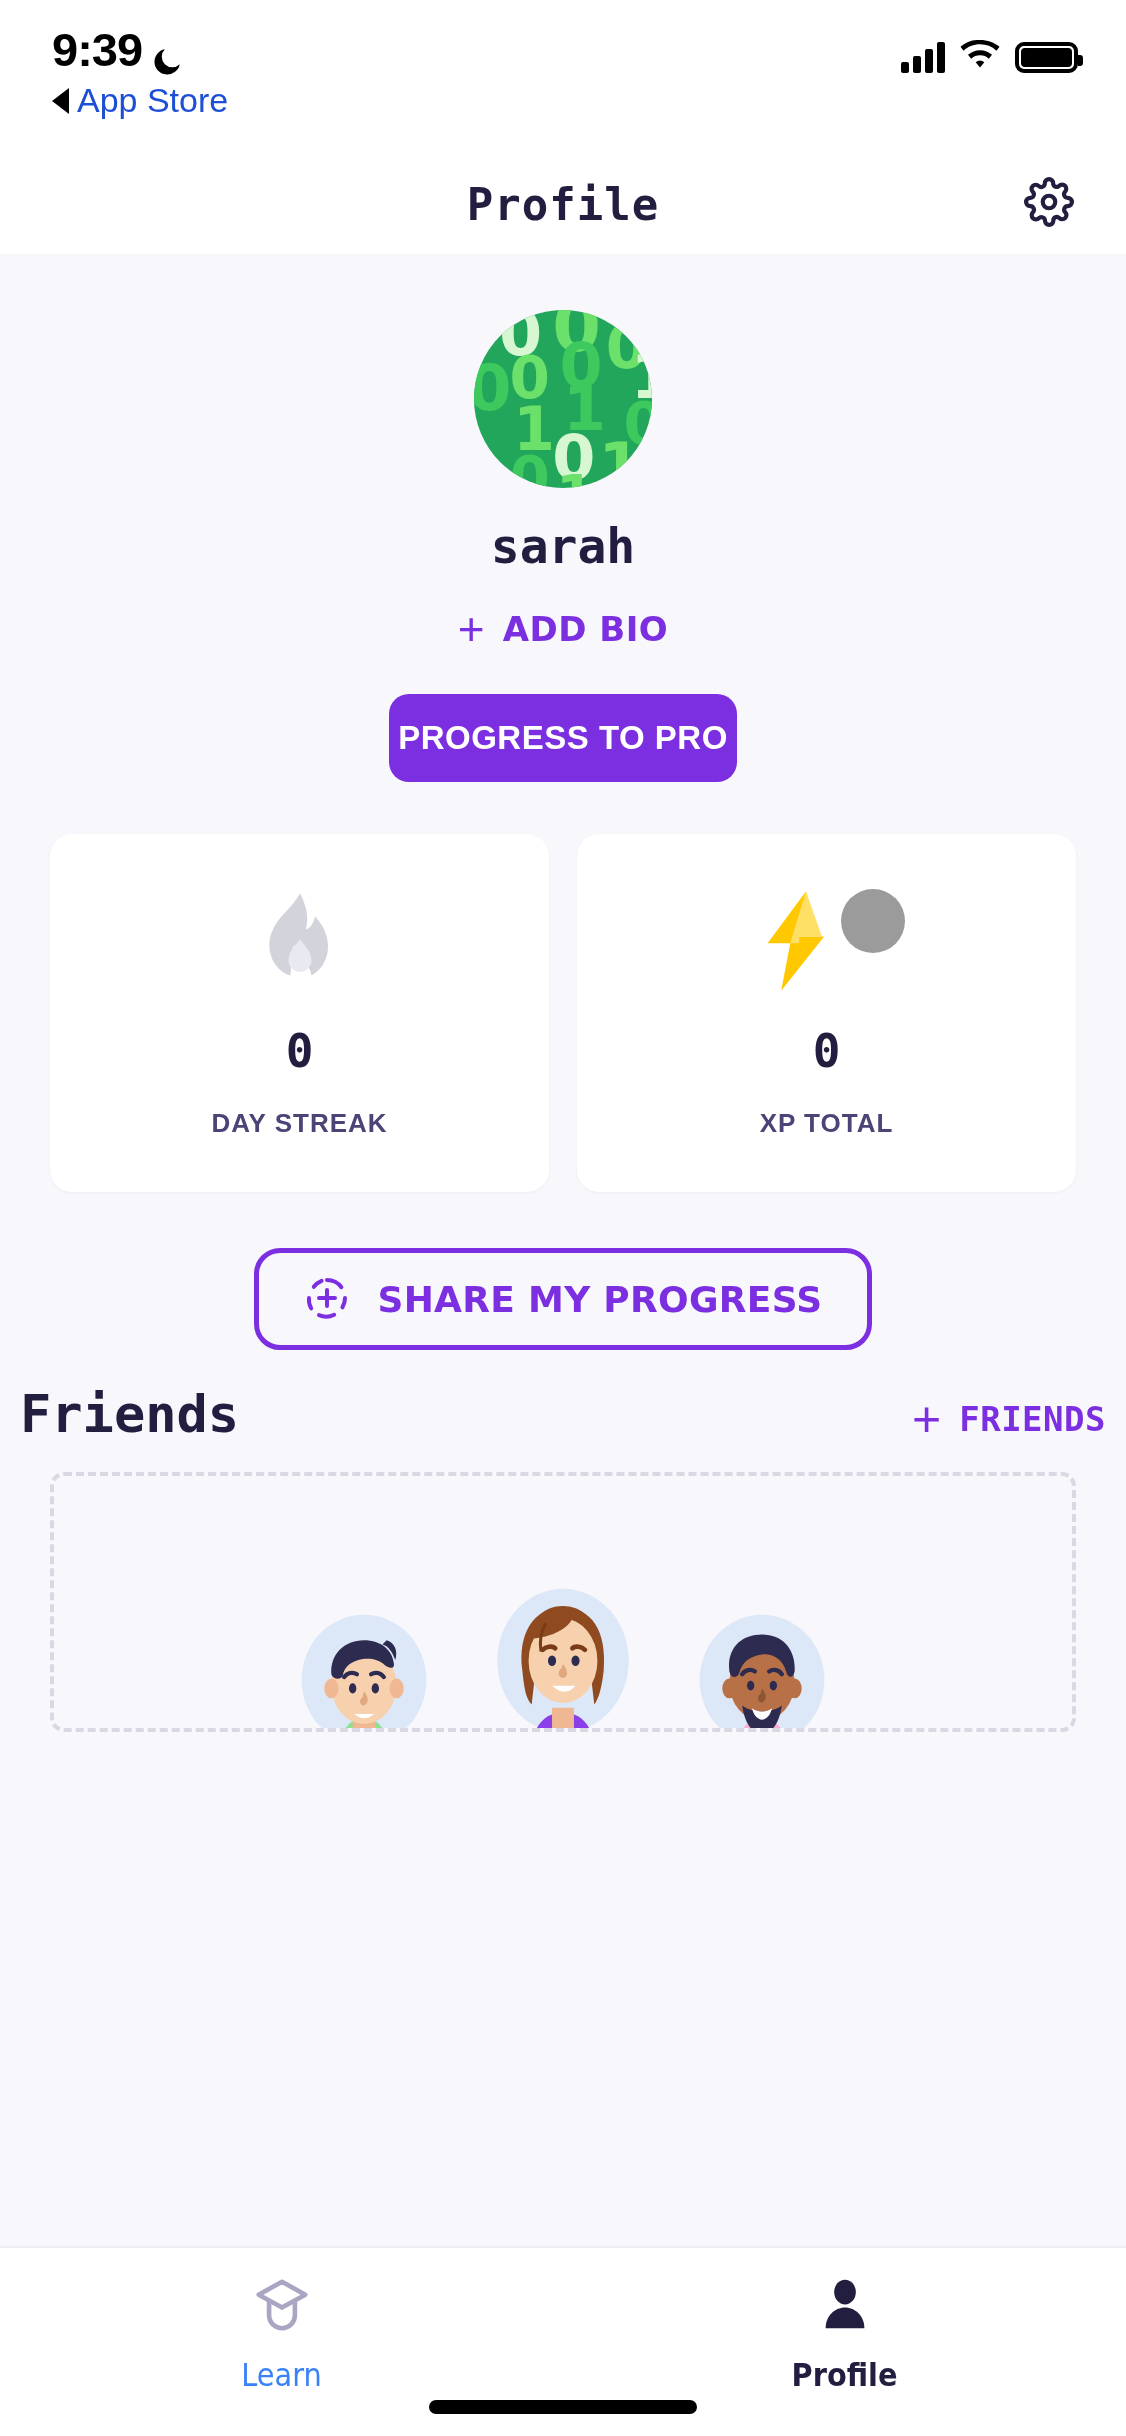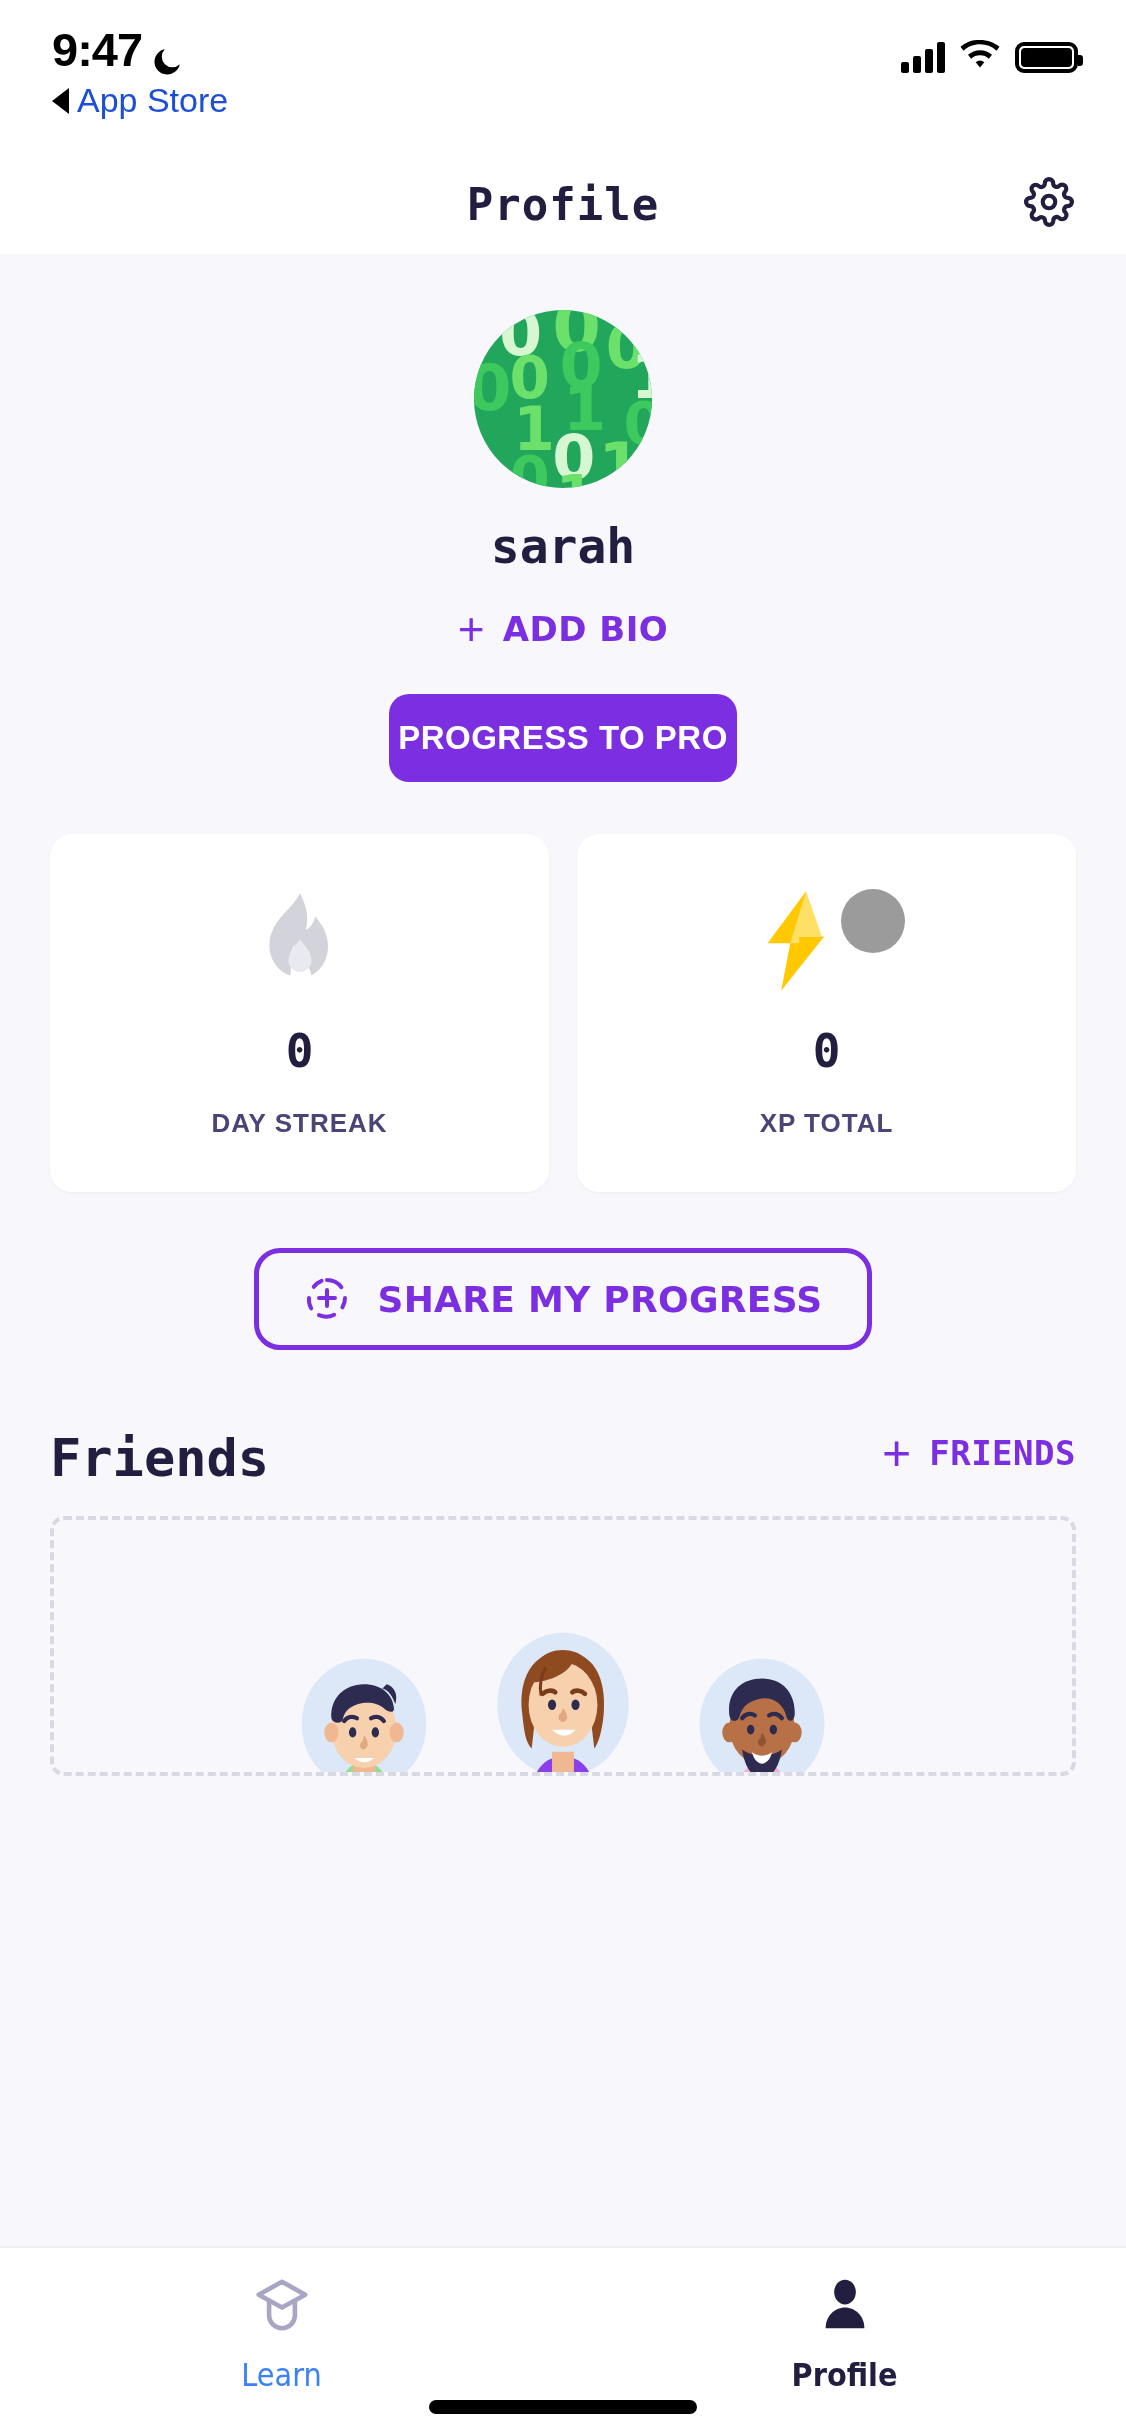--- a/index.html
+++ b/index.html
@@ -95,22 +95,22 @@
 
   .share-wrap { display:flex; justify-content:center; margin-top: 56px;}
   .share-btn {
     display:flex; align-items:center; justify-content:center; gap:26px;
     width: 618px; height: 102px; border: 5px solid #7B2FE0; border-radius: 26px;
     background: transparent; cursor:pointer;
   }
   .share-btn .lbl { font-size:36px; font-weight:800; color:#7B2FE0; letter-spacing:0.3px; font-family:"DejaVu Sans", sans-serif;}
 
   .friends-head {
-    display:flex; align-items:flex-start; justify-content:space-between;
-    padding: 0 50px; margin-top: 78px;
+    display:flex; align-items:flex-end; justify-content:space-between;
+    padding: 0 20px; margin-top: 34px;
   }
   .friends-title { font-size: 52px; font-weight:800; color:#221E3F; font-family:"DejaVu Sans Mono", monospace;}
   .friends-add { display:flex; align-items:center; gap:18px; cursor:pointer;}
   .friends-add .plus { font-size:50px; color:#7B2FE0; font-weight:300; line-height:1;}
   .friends-add .lbl { font-size:34px; font-weight:800; color:#7B2FE0; letter-spacing:0.5px; font-family:"DejaVu Sans Mono", monospace;}
 
   .friends-box {
     margin: 28px 50px 0 50px; border: 4px dashed #D9D9E4; border-radius: 14px;
     height: 260px; overflow:hidden; position:relative;
     display:flex; align-items:flex-end; justify-content:center; gap: 48px;
@@ -133,21 +133,21 @@
   }
 </style>
 </head>
 <body>
 
 <div class="phone">
 
   <div class="statusbar">
     <div class="sb-left">
       <div class="sb-time">
-        <span>9:47</span>
+        <span>9:39</span>
         <span class="moon-icon">
           <svg width="34" height="34" viewBox="0 0 24 24">
               <path d="M21 13.5A9 9 0 1 1 10.5 3a7 7 0 0 0 10.5 10.5z" fill="#000"></path>
             </svg>
         </span>
       </div>
       <div class="sb-back">
         <span class="tri"></span>
         <span>App Store</span>
       </div>

